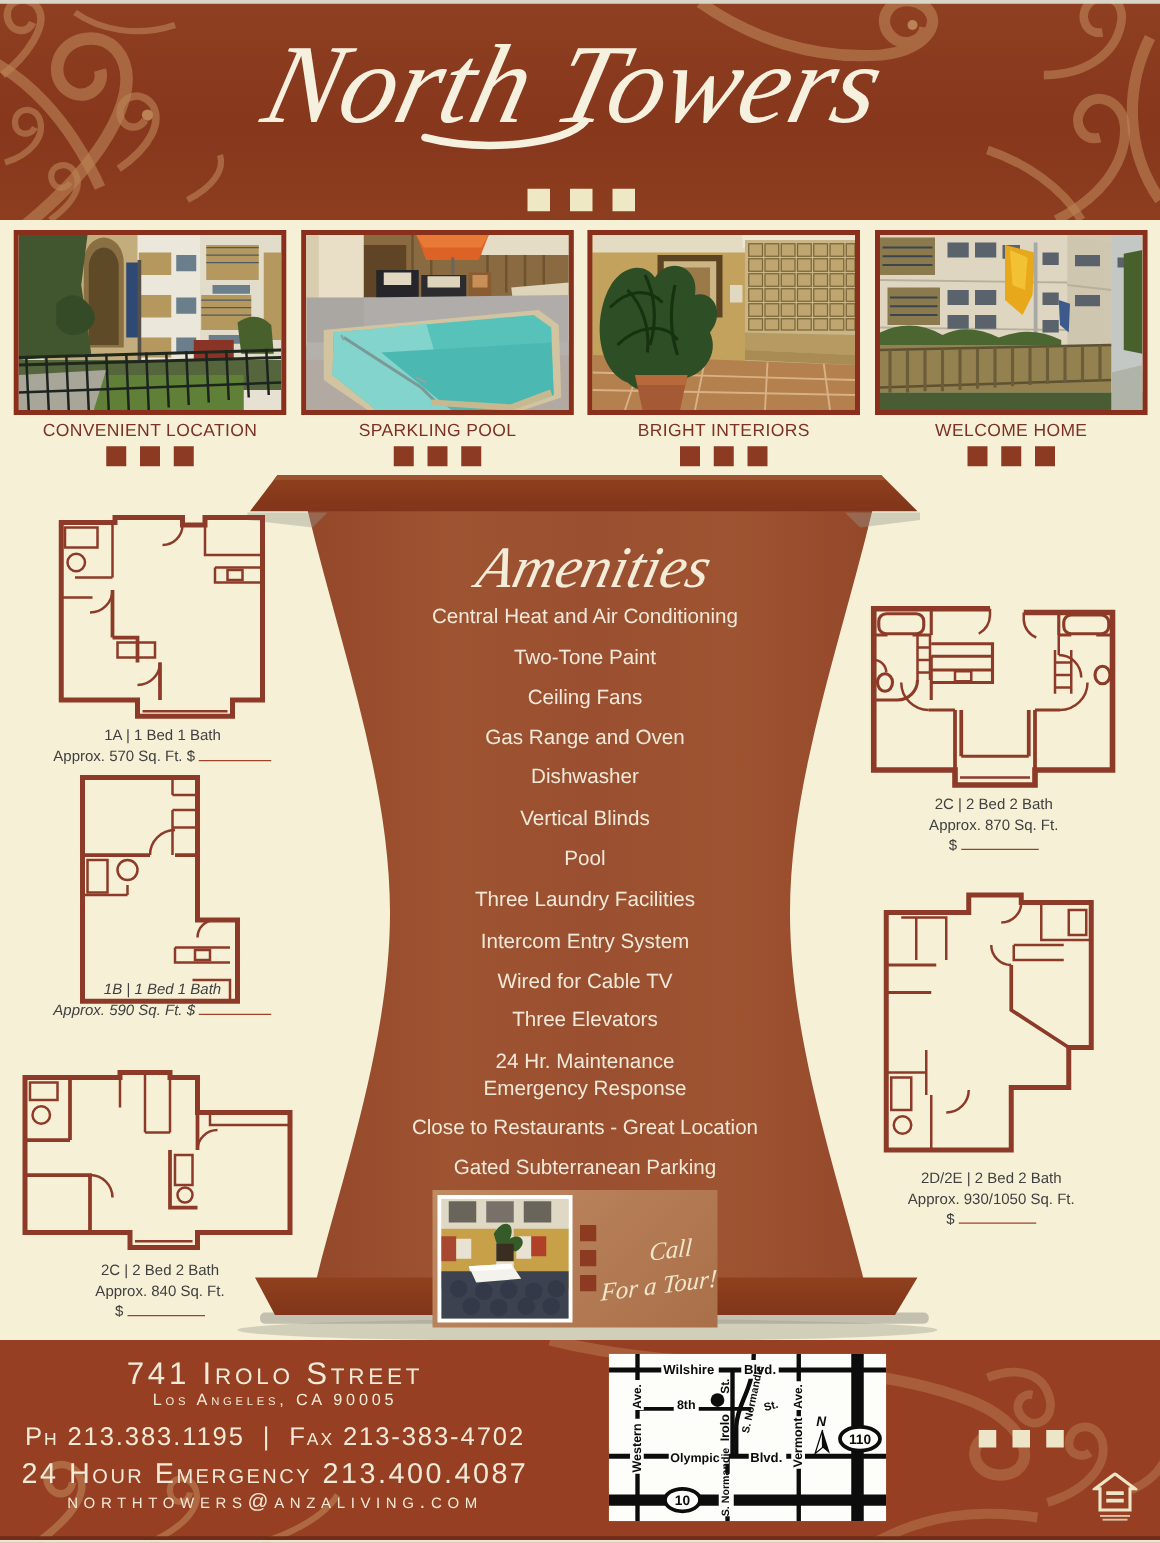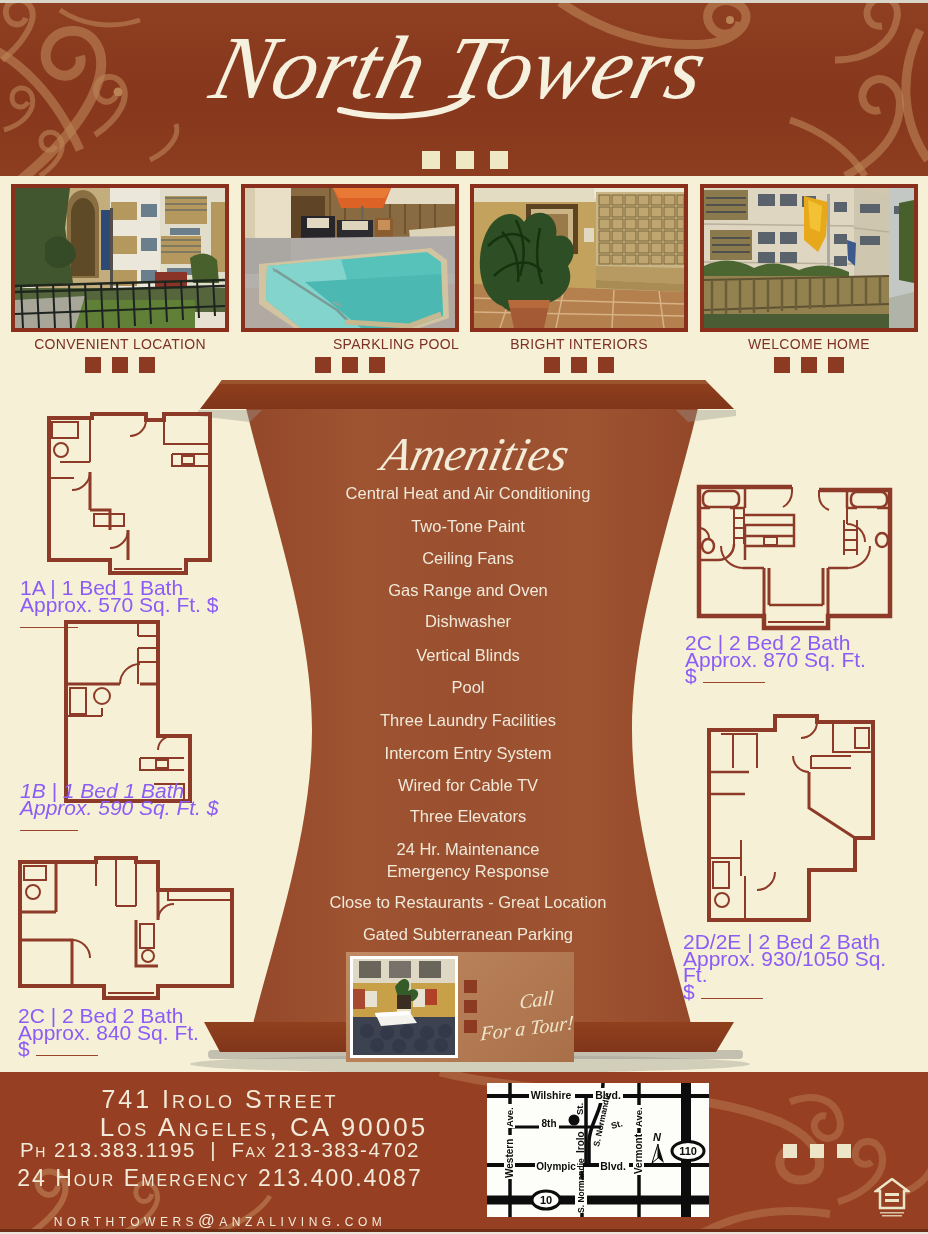--- a/index.html
+++ b/index.html
@@ -1,21 +1,21 @@
 <!DOCTYPE html>
 <html><head>
 <meta charset="utf-8">
 <style>
 html,body{margin:0;padding:0;}
 body{width:928px;height:1234px;position:relative;background:#f6f1d6;font-family:"Liberation Sans",sans-serif;overflow:hidden;}
 .abs{position:absolute;}
 .cap{position:absolute;color:#7c3026;font-size:14px;letter-spacing:.3px;text-align:center;font-weight:400;}
 .sqrow{position:absolute;display:flex;gap:11px;}
 .sq{width:16px;height:16px;background:#8d3a22;}
-.plabel{position:absolute;color:#8b5cf6;font-size:21px;line-height:16.5px;}
+.plabel{position:absolute;color:#404040;font-size:12px;text-align:center;line-height:16.5px;}
 </style>
 </head>
 <body>
 
 <div class="abs" style="left:0;top:0;width:928px;height:3px;background:#d9d5c9;z-index:30;"></div>
 
 <div class="abs" style="left:0;top:1229px;width:928px;height:3px;background:#6e2d15;z-index:30;"></div>
 <div class="abs" style="left:0;top:1232px;width:928px;height:2px;background:#e9e5da;z-index:30;"></div>
 
 <div class="abs" style="left:0;top:0;width:928px;height:176px;background:linear-gradient(180deg,#8f4022 0%,#86371c 55%,#8d3e20 100%);">
@@ -160,21 +160,21 @@
 <path d="M14,76 L186,60 L202,72 L204,130 L168,142 L52,142 L14,116 Z" fill="#d2c4a0"></path>
 <path d="M22,78 L182,64 L196,74 L198,128 L164,140 L56,140 L21,112 Z" fill="#57c2ba"></path>
 <path d="M22,78 L96,71 L116,140 L56,140 L21,112 Z" fill="#82d4cc"></path>
 <path d="M60,94 L196,86 L198,128 L164,140 L116,140 Z" fill="#4cb8b2"></path>
 <path d="M30,82 L92,122 M92,122 L104,134" stroke="#7a9a96" stroke-width="2.5" fill="none"></path>
 <path d="M28,80 L30,84 M88,114 L96,118" stroke="#8aa6a2" stroke-width="2" fill="none"></path>
 <path d="M100,134 L164,138 L196,126" stroke="#c8b890" stroke-width="5" fill="none"></path>
 </svg>
 </div>
 
-<div class="cap" style="left:241px;top:336px;width:218px;text-align:right;">SPARKLING POOL</div>
+<div class="cap" style="left:241px;top:336px;width:218px;">SPARKLING POOL</div>
 
 <div class="sqrow" style="left:315px;top:357px;">
     <div class="sq"></div>
     <div class="sq"></div>
     <div class="sq"></div>
   </div>
 
 <div class="abs" style="left:470px;top:184px;width:210px;height:140px;border:4px solid #8a2f1c;background:#c0a86e;">
 <svg width="210" height="140" viewBox="0 0 210 140">
 <rect x="0" y="0" width="210" height="140" fill="#c2a25c"></rect>
@@ -771,24 +771,24 @@
 <g stroke-opacity="0.55">
 <path d="M30,162 C60,140 72,120 62,106 C52,94 34,100 38,114 C42,126 56,126 58,114" stroke-width="6"></path>
 <path d="M120,162 C150,148 162,132 156,118 C150,106 134,110 136,122 C138,132 150,132 152,122" stroke-width="5"></path>
 <path d="M210,162 C240,152 260,140 270,124" stroke-width="5"></path>
 </g>
 </g>
 </svg>
 
 <div class="abs" style="left:0;top:0;width:440px;color:#f2ead8;text-align:center;font-variant:small-caps;">
 <div style="position:absolute;top:13px;width:100%;font-size:25px;letter-spacing:3px;">741 Irolo Street</div>
-<div style="position:absolute;top:40px;width:100%;font-size:26px;letter-spacing:3px;padding-left:44px;">Los Angeles, CA 90005</div>
+<div style="position:absolute;top:40px;width:100%;font-size:13px;letter-spacing:3px;">Los Angeles, CA 90005</div>
 <div style="position:absolute;top:66px;width:100%;font-size:20.5px;letter-spacing:1.5px;">Ph 213.383.1195&nbsp; | &nbsp;Fax 213-383-4702</div>
 <div style="position:absolute;top:93px;width:100%;font-size:23px;letter-spacing:2px;">24 Hour Emergency 213.400.4087</div>
-<div style="position:absolute;top:120px;width:100%;font-size:16.5px;letter-spacing:4.5px;margin-top:19px;">northtowers@anzaliving.com</div>
+<div style="position:absolute;top:120px;width:100%;font-size:16.5px;letter-spacing:4.5px;">northtowers@anzaliving.com</div>
 </div>
 
 <svg class="abs" style="left:487px;top:11px;" width="222" height="134" viewBox="0 0 222 134">
 <rect width="222" height="134" fill="#fdfdfa"></rect>
 <g stroke="#0c0c0c" fill="none">
 <line x1="23" y1="0" x2="23" y2="134" stroke-width="3.5"></line>
 <line x1="99" y1="13" x2="99" y2="82" stroke-width="3.5"></line>
 <line x1="95" y1="82" x2="95" y2="134" stroke-width="3.5"></line>
 <path d="M116,0 C116,30 103,38 102,58 L102,81" stroke-width="3.5"></path>
 <line x1="152" y1="0" x2="152" y2="134" stroke-width="3.5"></line>

